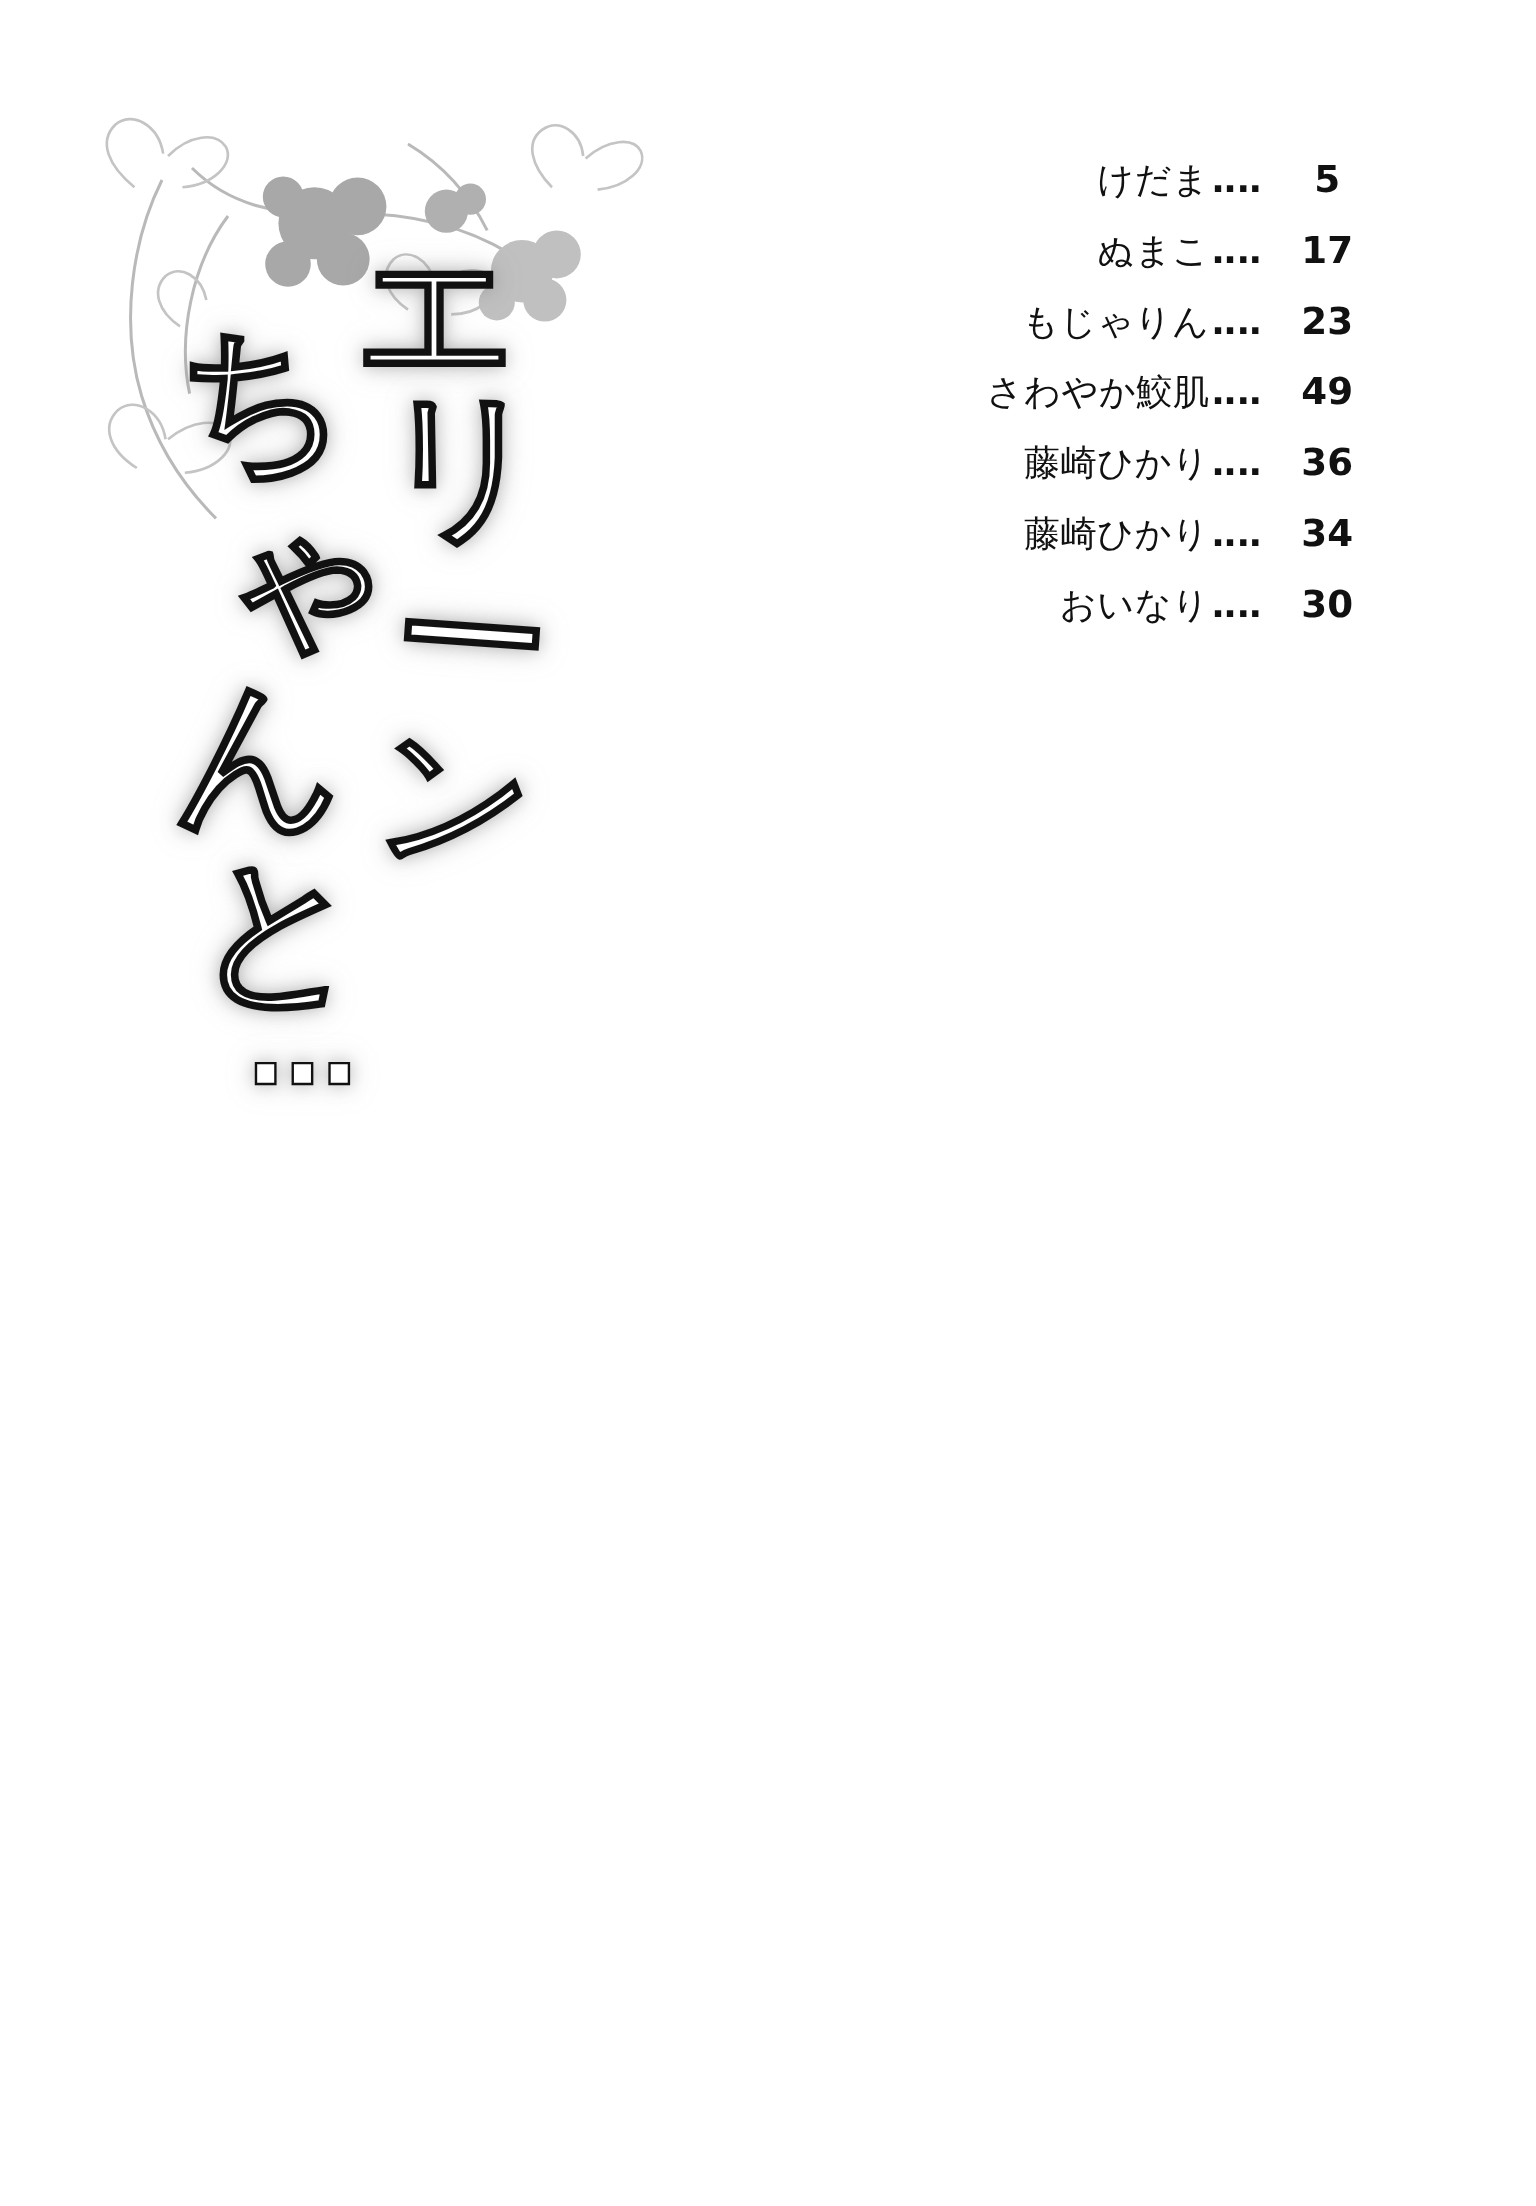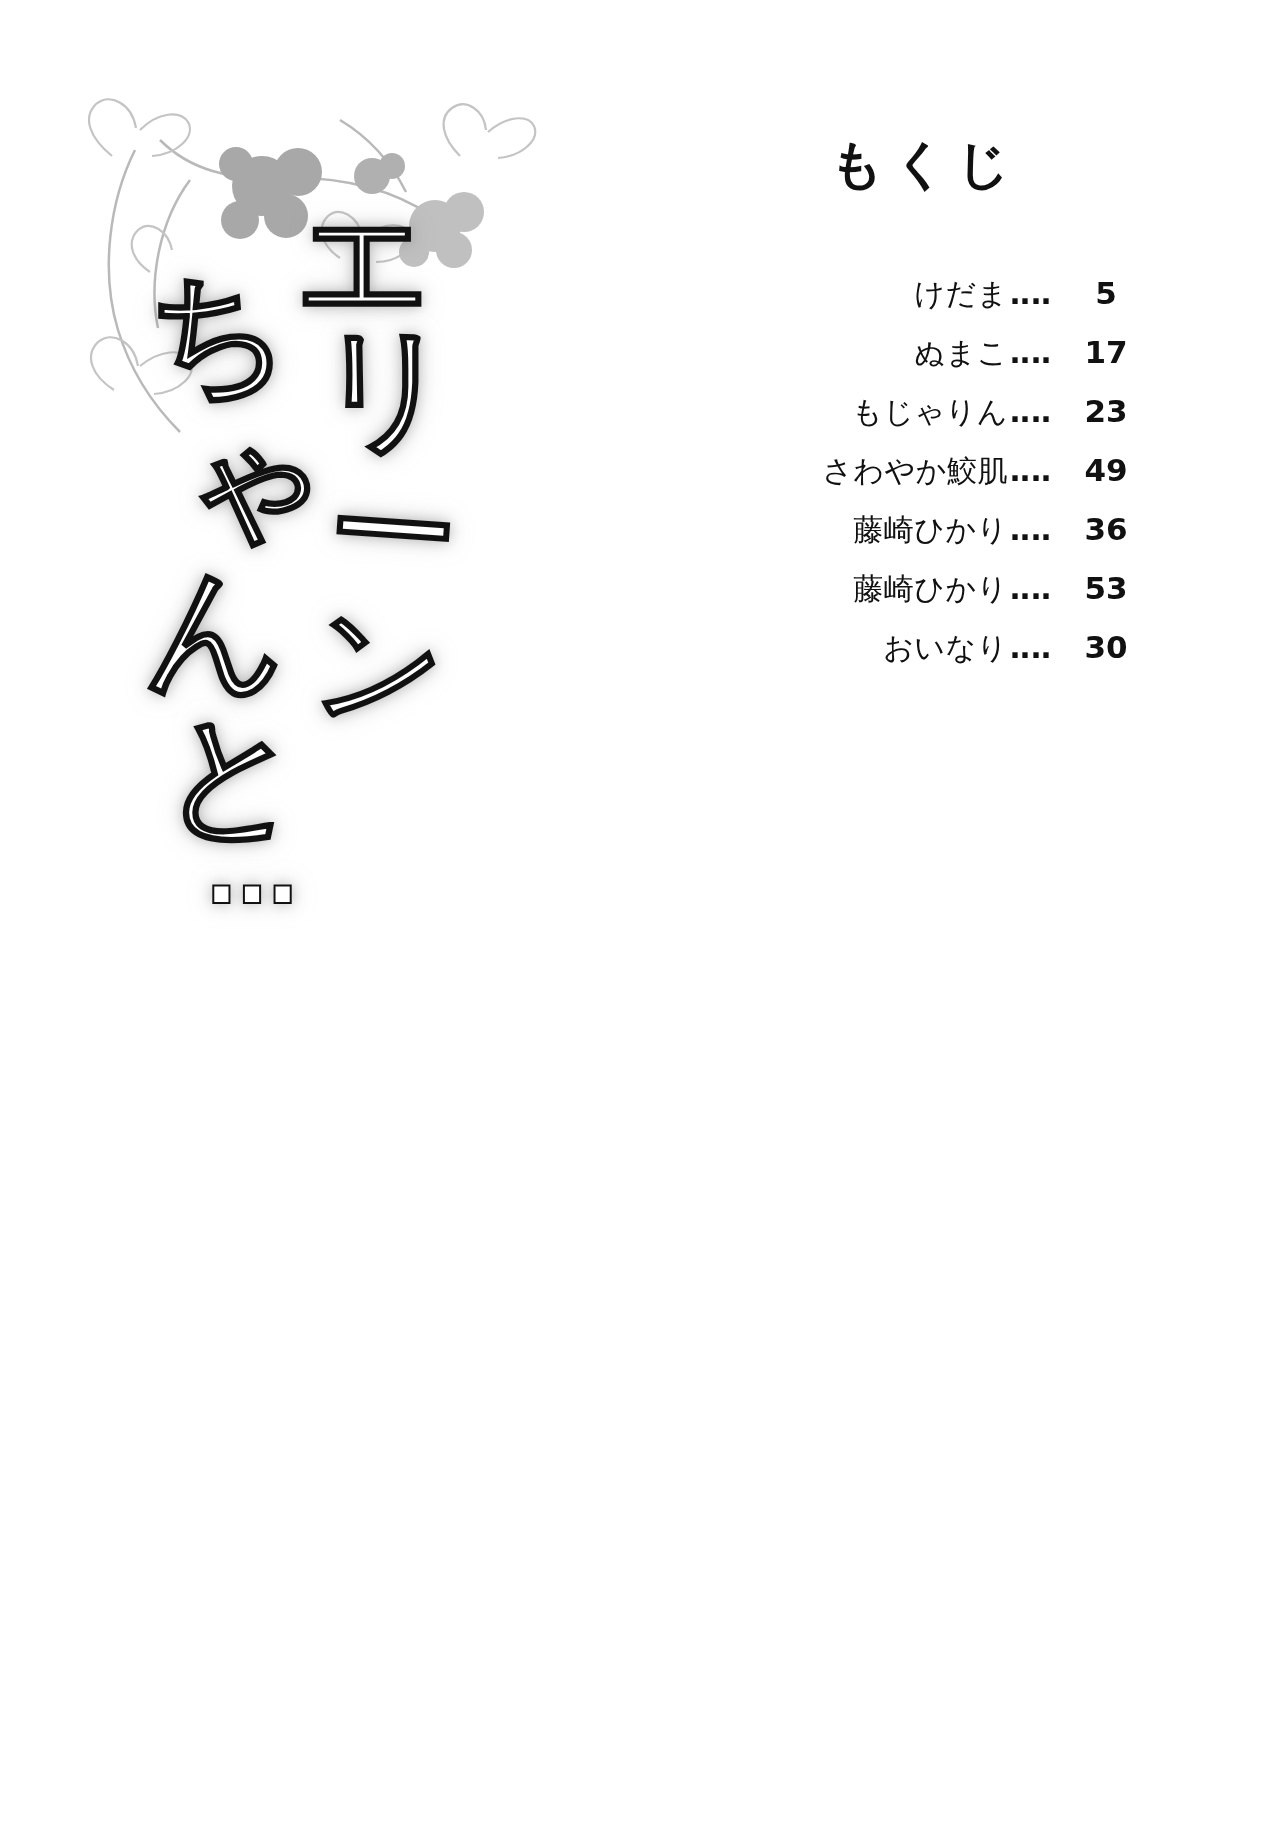--- a/index.html
+++ b/index.html
@@ -183,21 +183,20 @@
       <span class="tchar c-n">ン</span>
       <span class="tchar c-chi">ち</span>
       <span class="tchar c-ya">ゃ</span>
       <span class="tchar c-nn">ん</span>
       <span class="tchar c-to">と</span>
       <span class="tchar c-dots">…</span>
     </div>
   </div>
 
   <div class="toc">
-    <div class="toc-heading">もくじ</div>
 
     <ul class="toc-list">
       <li class="toc-row">
         <span class="toc-title">けだま</span>
         <span class="toc-leader">‥‥</span>
         <span class="toc-page">5</span>
       </li>
       <li class="toc-row">
         <span class="toc-title">ぬまこ</span>
         <span class="toc-leader">‥‥</span>
@@ -214,21 +213,21 @@
         <span class="toc-page">49</span>
       </li>
       <li class="toc-row">
         <span class="toc-title">藤崎ひかり</span>
         <span class="toc-leader">‥‥</span>
         <span class="toc-page">36</span>
       </li>
       <li class="toc-row">
         <span class="toc-title">藤崎ひかり</span>
         <span class="toc-leader">‥‥</span>
-        <span class="toc-page">53</span>
+        <span class="toc-page">34</span>
       </li>
       <li class="toc-row">
         <span class="toc-title">おいなり</span>
         <span class="toc-leader">‥‥</span>
         <span class="toc-page">30</span>
       </li>
     </ul>
   </div>
 
 </div>

